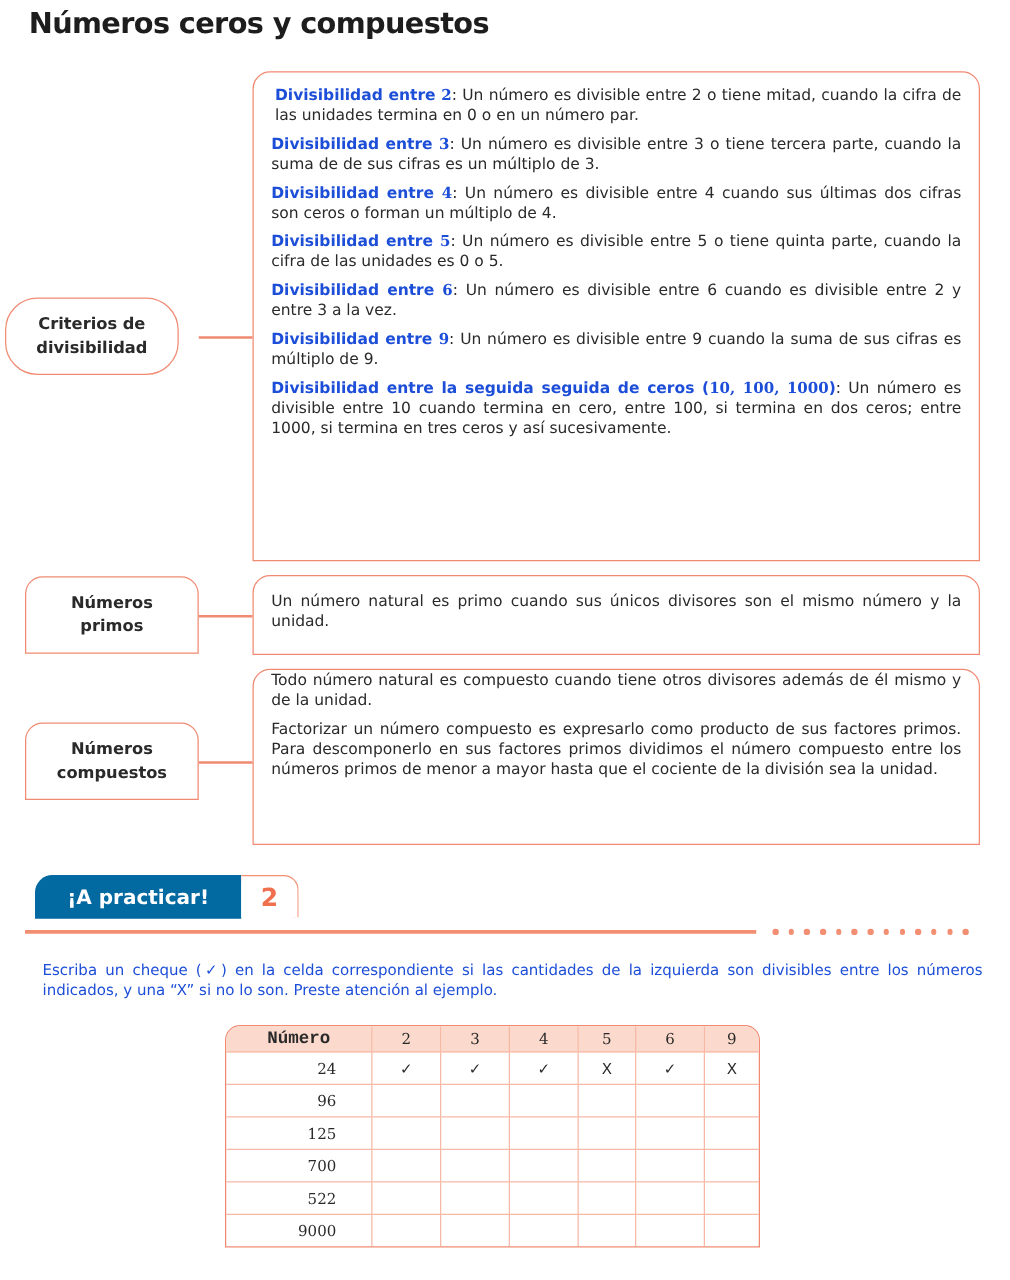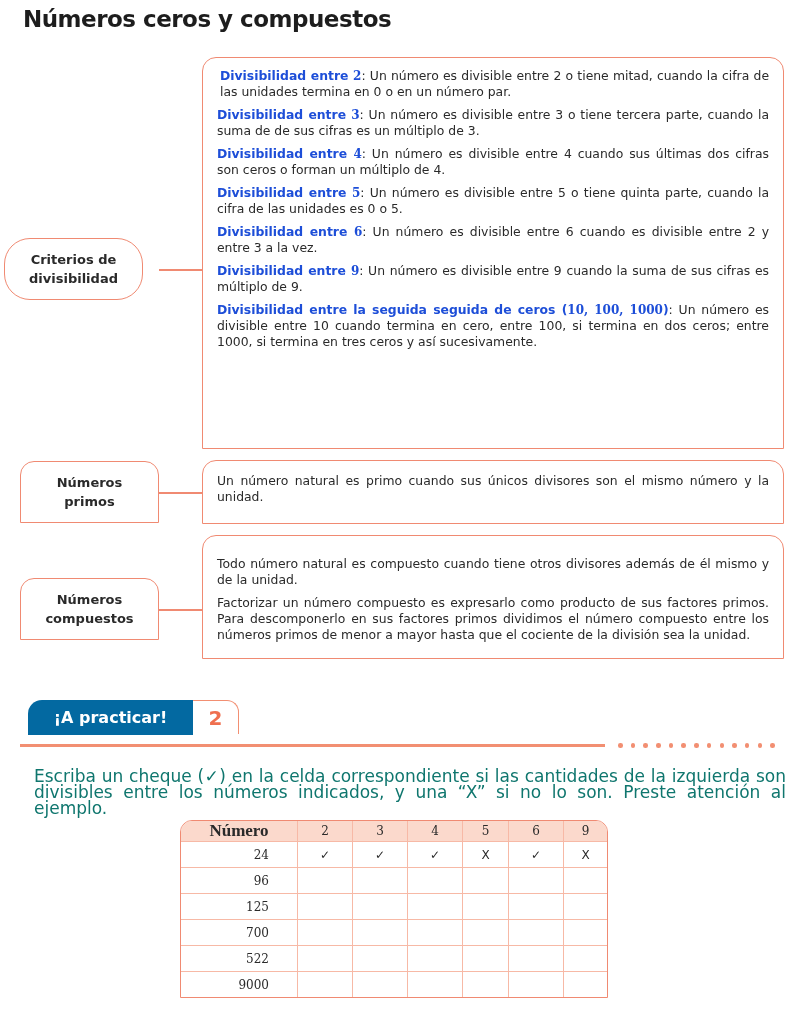--- a/index.html
+++ b/index.html
@@ -20,29 +20,29 @@
   .tab-label { position: absolute; left: 0; top: 0; width: 165px; height: 35px; background: #0369a1;
                border-radius: 14px 0 0 0; color: #fff; font-weight: bold; font-size: 16px;
                display: flex; align-items: center; justify-content: center; box-sizing: border-box; }
   .tab-num { position: absolute; left: 165px; top: 0; width: 46px; height: 34px; border: 1.5px solid #f28f72;
              border-left: none; border-bottom: none; border-radius: 0 12px 0 0; background: #fff;
              color: #ef6f4f; font-weight: bold; font-size: 20px; display: flex; align-items: center;
              justify-content: center; box-sizing: border-box; }
   .tab-line { position: absolute; left: 20px; top: 744px; width: 585px; height: 2.5px; background: #f28f72; }
   .dots { position: absolute; left: 618px; top: 743px; display: flex; gap: 8.2px; }
   .dot { width: 4.5px; height: 4.5px; border-radius: 50%; background: #f28f72; }
-  .instructions { position: absolute; left: 34px; top: 768px; width: 752px; font-size: 17px;
-                  line-height: 16px; color: #0f766e; text-align: justify; }
+  .instructions { position: absolute; left: 34px; top: 768px; width: 752px; font-size: 12px;
+                  line-height: 16px; color: #1d4ed8; text-align: justify; }
   .tbl-wrap { position: absolute; left: 180px; top: 820px; width: 428px; border: 1.5px solid #f08a72;
               border-radius: 12px 12px 0 0; overflow: hidden; box-sizing: border-box; }
   table { border-collapse: collapse; width: 100%; }
   th, td { border: 1px solid #f7b9a6; height: 25px; padding: 0; text-align: center;
            font-family: "DejaVu Serif", serif; font-size: 12px; color: #2a2a2a; }
   th { background: #fbd9cc; font-weight: normal; height: 20px; }
-  th.first { font-family: Liberation Serif, serif; font-weight: bold; font-size: 17px; }
+  th.first { font-family: Liberation Mono, monospace; font-weight: bold; font-size: 14px; }
   td.first { text-align: right; padding-right: 28px; }
   tr:first-child th { border-top: none; }
   tr th:first-child, tr td:first-child { border-left: none; width: 88px; }
   tr th:last-child, tr td:last-child { border-right: none; }
   tr:last-child td { border-bottom: none; }
   td.mark { font-family: "DejaVu Sans", sans-serif; font-size: 12px; }
 </style>
 </head>
 <body>
 
@@ -76,21 +76,21 @@
   <p>Un número natural es primo cuando sus únicos divisores son el mismo número y la unidad.</p>
 </div>
 
 <div class="box lbox" style="left:20px; top:578px; width:139px; height:62px;">
   <div>
     <div>Números</div>
     <div>compuestos</div>
   </div>
 </div>
 <div class="connector" style="left:159px; top:609px; width:43px;"></div>
-<div class="box rbox" style="left:202px; top:535px; width:582px; height:124px; padding-top:20px;">
+<div class="box rbox" style="left:202px; top:535px; width:582px; height:141px; padding-top:0;">
   <p>Todo número natural es compuesto cuando tiene otros divisores además de él mismo y de la unidad.</p>
   <p>Factorizar un número compuesto es expresarlo como producto de sus factores primos. Para descomponerlo en sus factores primos dividimos el número compuesto entre los números primos de menor a mayor hasta que el cociente de la división sea la unidad.</p>
 </div>
 
 <div class="tab">
   <div class="tab-label">¡A practicar!</div>
   <div class="tab-num">2</div>
 </div>
 <div class="tab-line"></div>
 <div class="dots">

